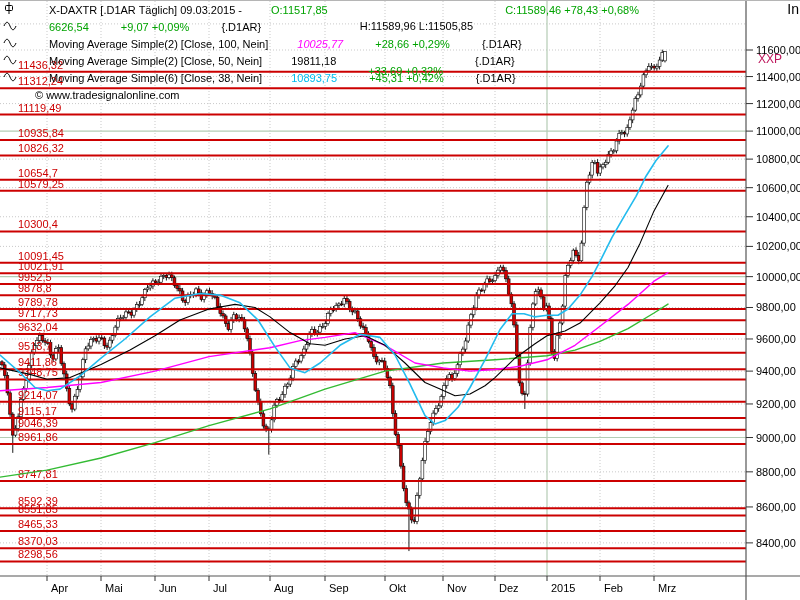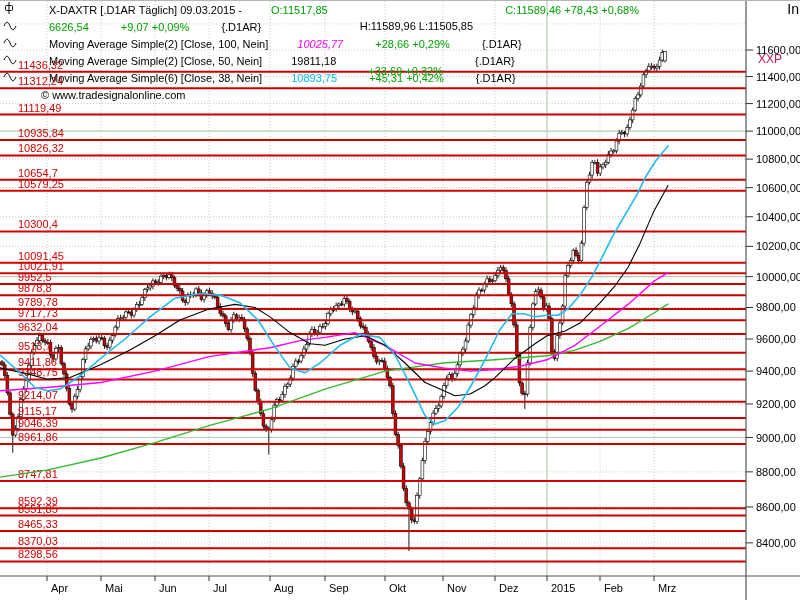--- a/index.html
+++ b/index.html
@@ -6,21 +6,21 @@
   .stage{position:relative;width:800px;height:600px;background:#ffffff;overflow:hidden;
          font-family:"Liberation Sans",sans-serif;border-top:1px solid #b5b5b5;}
   svg text{font-family:"Liberation Sans",sans-serif;}
   .legend{position:absolute;left:3px;top:1px;font-size:11px;line-height:17px;color:#000;white-space:nowrap;}
   .lrow{height:17px;display:flex;align-items:center;gap:29px;}
   .lrow .ico{display:inline-block;width:14px;margin-right:3px;flex:0 0 14px;}
   .c-k{color:#000;}
   .c-green{color:#00a300;}
   .c-magenta{color:#ff00ff;font-style:italic;}
   .c-cyan{color:#00bbee;text-align:right;}
-  .copyright{color:#000;margin-left:6px;}
+  .copyright{color:#000;}
   .axis-header{position:absolute;right:18px;top:3px;font-size:12px;color:#be185d;margin-top:48px;}
   .corner-frag{position:absolute;right:1px;top:0px;font-size:14px;color:#000;}
 </style>
 </head>
 <body>
 
 <div class="stage">
   <svg id="chart-svg" width="800" height="600" viewBox="0 0 800 600">
       <rect x="0" y="0" width="746" height="575" fill="#ffffff"></rect>
       <g>

